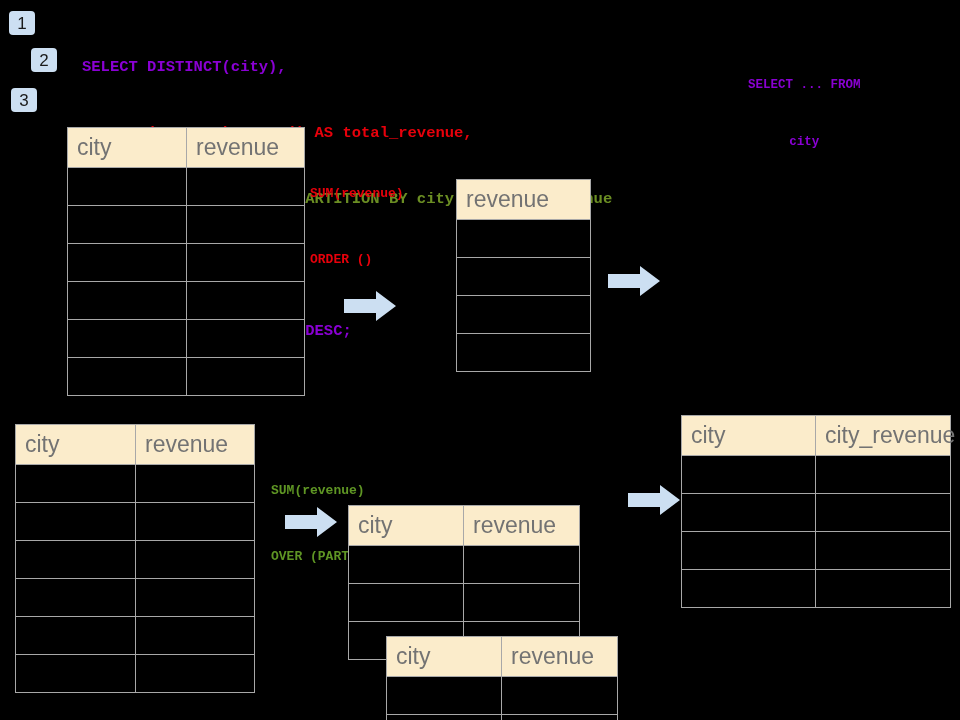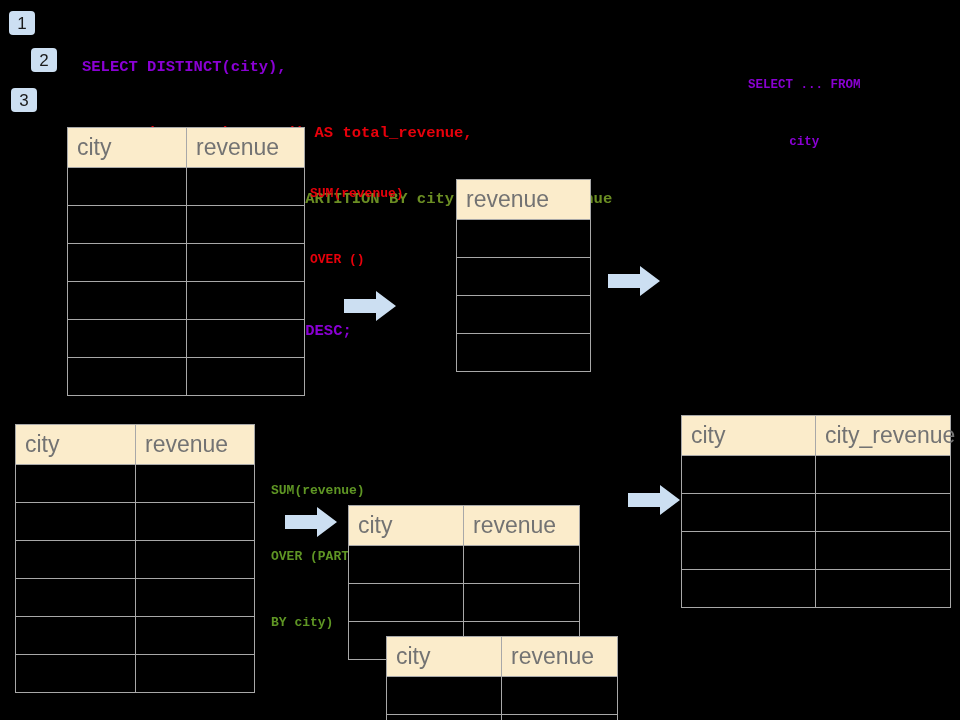--- a/index.html
+++ b/index.html
@@ -127,27 +127,26 @@
     <div class="sql-line c-purple">  ORDER by city_revenue DESC;</div>
   </div>
 
   <div class="sql-aside" style="left:748px; top:38px;">
     <div>SELECT ... FROM</div>
     <div>city</div>
   </div>
 
   <div class="annot red" style="left:310px; top:139px;">
     <div>SUM(revenue)</div>
-    <div>OVER ()</div>
+    <div>ORDER ()</div>
   </div>
 
   <div class="annot green" style="left:271px; top:436px;">
     <div>SUM(revenue)</div>
     <div>OVER (PARTITION</div>
-    <div>BY city)</div>
   </div>
 
   <table class="tbl" style="left:67px; top:127px; width:237px;">
     <colgroup>
         <col style="width:119px;">
         <col style="width:118px;">
       </colgroup>
     <thead>
       <tr>
         <th>city</th>

